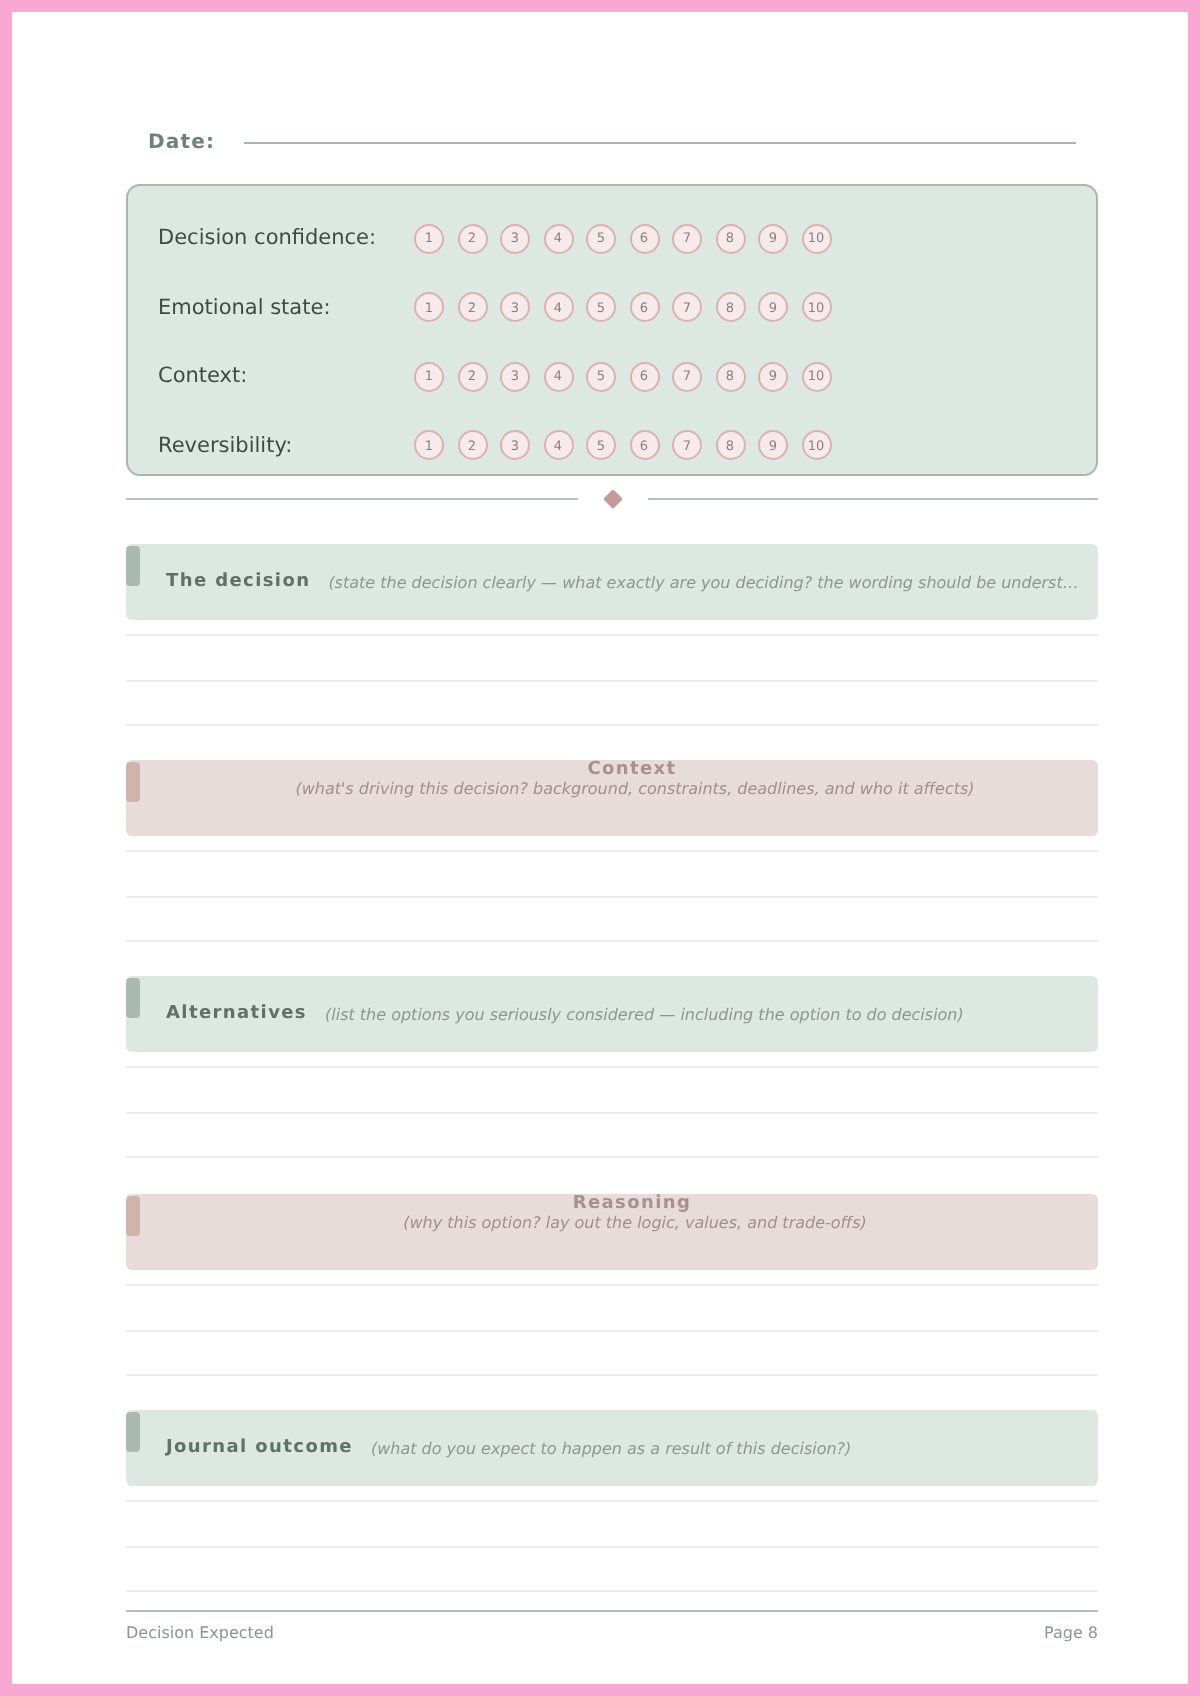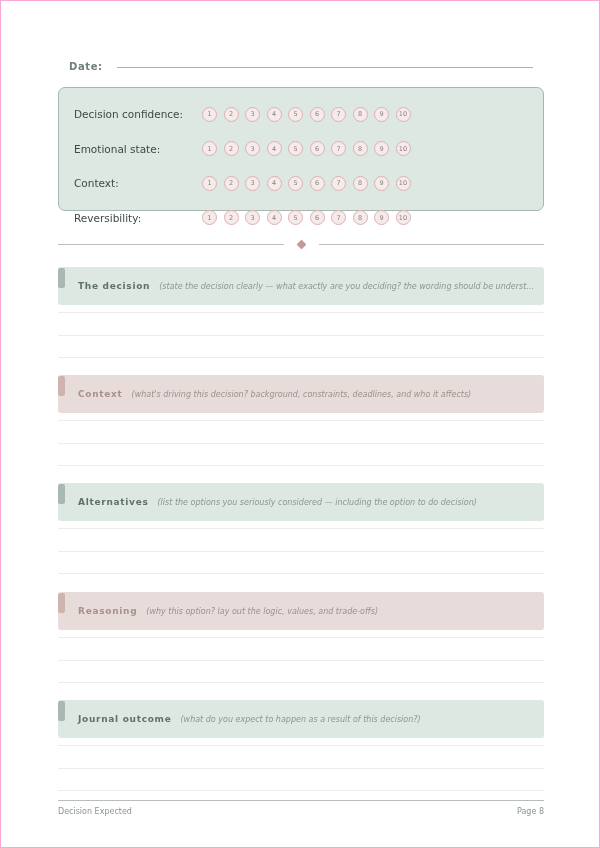--- a/index.html
+++ b/index.html
@@ -10,21 +10,21 @@
   body {
     font-family: "DejaVu Sans", sans-serif;
     -webkit-font-smoothing: antialiased;
   }
   #page {
     position: relative;
     width: 600px;
     height: 848px;
     background: #ffffff;
     box-sizing: border-box;
-    border: 1px solid #f9a8d4;
+    border: 6px solid #f9a8d4;
     overflow: hidden;
   }
 
   
   .date-row {
     position: absolute;
     left: 68px;
     top: 60px;
     width: 464px;
     display: flex;
@@ -44,21 +44,21 @@
     border-bottom: 1px solid #a9b5b0;
     transform: translateY(-2px);
   }
 
   
   .ratings-panel {
     position: absolute;
     left: 57px;
     top: 86px;
     width: 486px;
-    height: 124px;
+    height: 146px;
     box-sizing: border-box;
     background: #dde8e2;
     border: 1px solid #a7b8b0;
     border-radius: 7px;
     padding: 9px 0 0 0;
   }
   .rating-row {
     display: flex;
     align-items: center;
     height: 34.5px;
@@ -124,21 +124,21 @@
     height: 38px;
     border-radius: 3px;
     display: flex;
     align-items: center;
     padding-left: 20px;
     box-sizing: border-box;
     overflow: hidden;
     white-space: nowrap;
   }
   .sec-head.green { background: #dde8e2; }
-  .sec-head.rose  { background: #e8dcda; }
+  .sec-head.rose  { background: #e8dcda; flex-direction: column; }
   .bar {
     position: absolute;
     left: 0;
     top: 1px;
     width: 7px;
     height: 20px;
     border-radius: 2px;
   }
   .bar.green { background: #a9b9b2; }
   .bar.rose  { background: #cfb3ad; }

